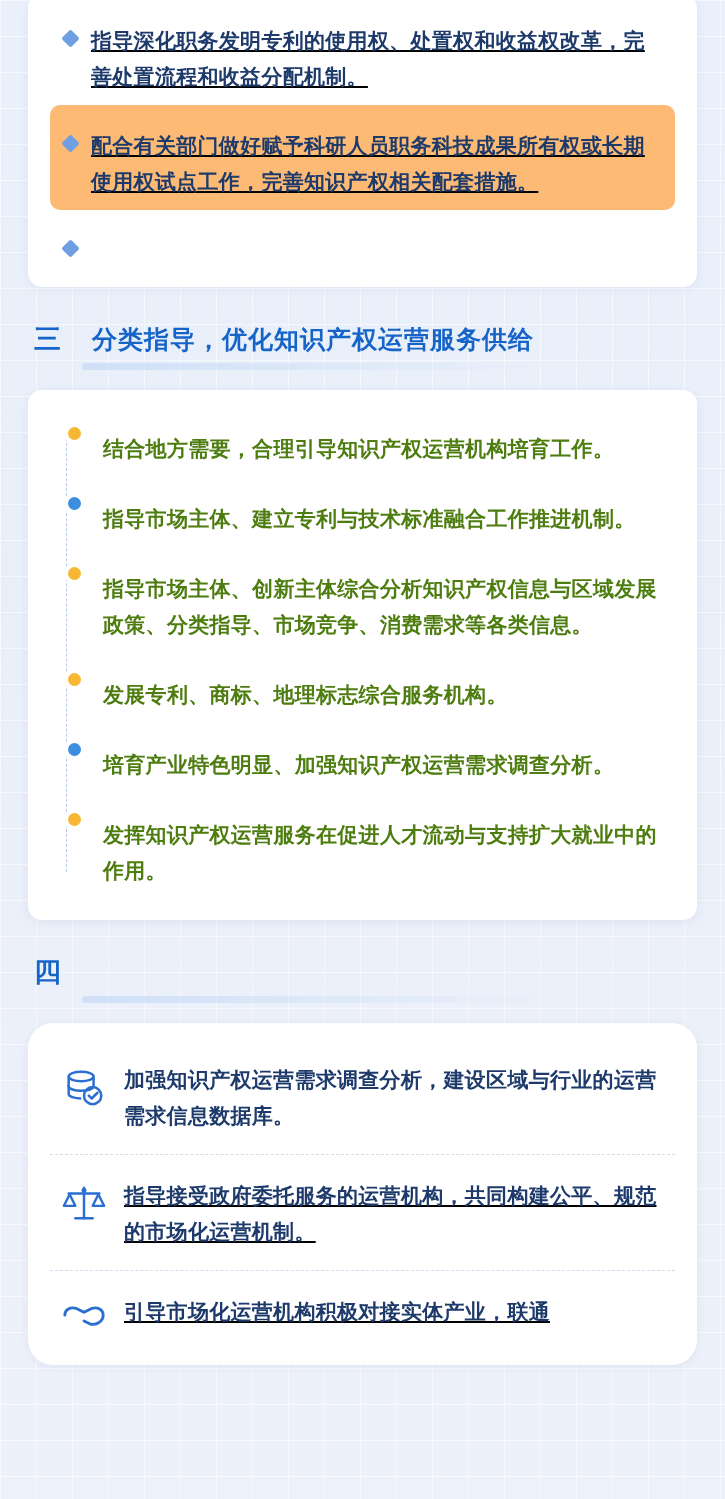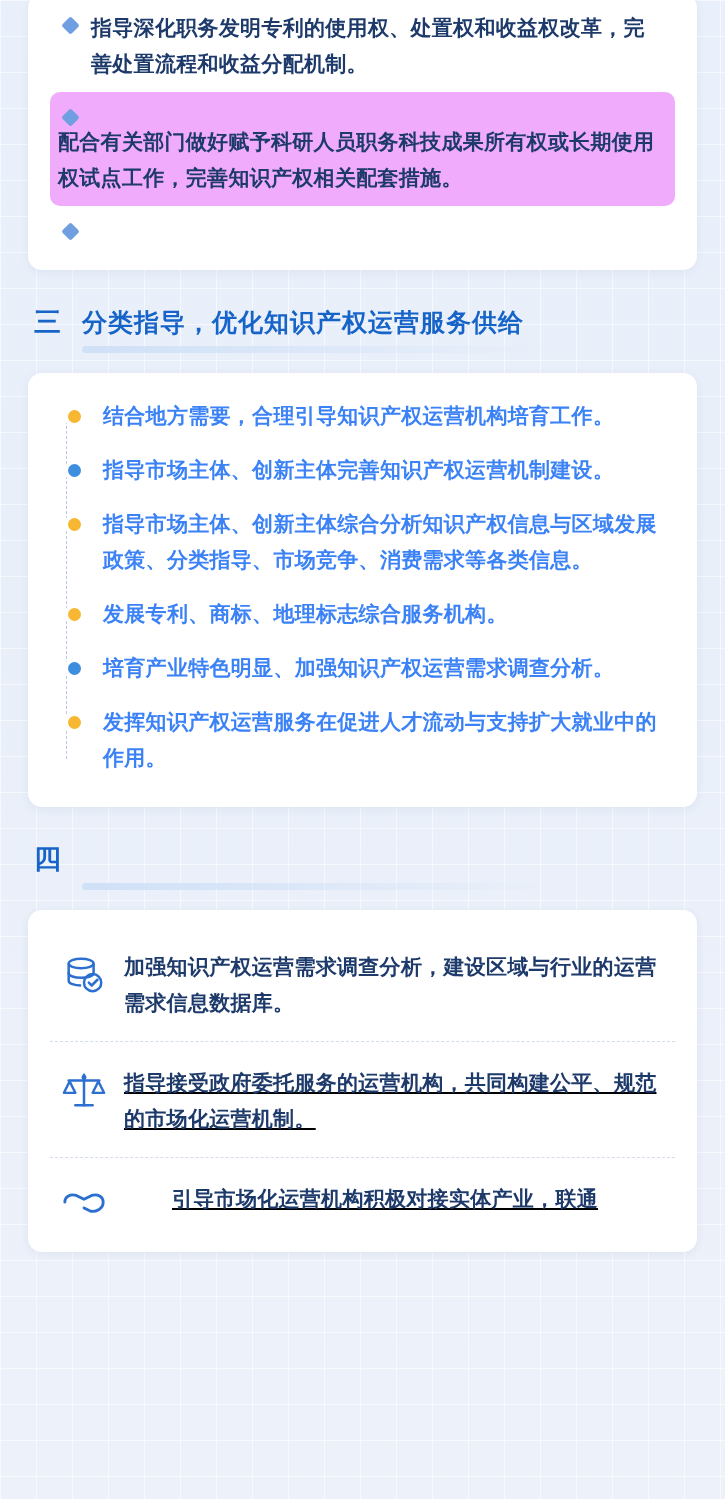--- a/index.html
+++ b/index.html
@@ -45,26 +45,26 @@
     border-radius: 14px;
     box-shadow: 0 2px 10px rgba(40,70,130,0.07);
     padding: 16px 22px 22px 22px;
     margin-bottom: 34px;
   }
 
   
   .dia-item {
     display: flex;
     align-items: flex-start;
-    padding: 10px 10px 10px 8px;
+    padding: 23px 10px 10px 8px;
     border-radius: 10px;
+    text-decoration: underline;
   }
   .dia-item.highlight {
-    background: #f0abfc;
-    flex-direction: column;
+    background: #fdba74;
   }
   .dia-mark {
     flex: 0 0 auto;
     width: 13px;
     height: 13px;
     margin: 9px 14px 0 6px;
     background: #6f9fe0;
     transform: rotate(45deg);
     border-radius: 2px;
   }
@@ -87,20 +87,21 @@
     font-weight: bold;
     color: #1664c8;
     margin-right: 20px;
     letter-spacing: 1px;
   }
   .sec-title {
     font-size: 25px;
     font-weight: bold;
     color: #1664c8;
     letter-spacing: 1px;
+    margin-left: 10px;
   }
   .sec-underline {
     height: 7px;
     background: linear-gradient(90deg, #cfe0f7, rgba(207,224,247,0));
     margin: -12px 0 20px 54px;
     width: 470px;
     border-radius: 4px;
   }
 
   
@@ -131,23 +132,24 @@
     height: 13px;
     border-radius: 50%;
     margin: 12px 22px 0 10px;
     box-shadow: 0 0 0 4px #ffffff;
   }
   .tl-dot.orange { background: #f7b733; }
   .tl-dot.blue { background: #3e8ee0; }
   .tl-text {
     font-size: 21px;
     line-height: 36px;
-    color: #3b82f6;
+    color: #4d7c0f;
     font-weight: bold;
     letter-spacing: 0.3px;
+    margin-top: 16px;
   }
 
   
   .icon-row {
     display: flex;
     align-items: flex-start;
     padding: 20px 4px 20px 4px;
   }
   .icon-row + .icon-row {
     border-top: 1px dashed #d2dcee;
@@ -166,21 +168,20 @@
     font-size: 21px;
     line-height: 36px;
     color: #1d3a6b;
     font-weight: bold;
     letter-spacing: 0.3px;
     padding-top: 3px;
   }
   .card-clip {
     max-height: 150px;
     overflow: hidden;
-    gap: 48px;
   }
 </style>
 </head>
 <body>
 
 <div class="page">
   <div class="content">
 
     <div class="card" style="padding-top:6px; margin-top:-6px;">
       <div class="dia-item">
@@ -203,21 +204,21 @@
     <div class="sec-underline"></div>
 
     <div class="card">
       <div class="timeline">
         <div class="tl-item">
           <span class="tl-dot orange"></span>
           <span class="tl-text">结合地方需要，合理引导知识产权运营机构培育工作。</span>
         </div>
         <div class="tl-item">
           <span class="tl-dot blue"></span>
-          <span class="tl-text">指导市场主体、创新主体完善知识产权运营机制建设。</span>
+          <span class="tl-text">指导市场主体、建立专利与技术标准融合工作推进机制。</span>
         </div>
         <div class="tl-item">
           <span class="tl-dot orange"></span>
           <span class="tl-text">指导市场主体、创新主体综合分析知识产权信息与区域发展政策、分类指导、市场竞争、消费需求等各类信息。</span>
         </div>
         <div class="tl-item">
           <span class="tl-dot orange"></span>
           <span class="tl-text">发展专利、商标、地理标志综合服务机构。</span>
         </div>
         <div class="tl-item">
@@ -229,21 +230,21 @@
           <span class="tl-text">发挥知识产权运营服务在促进人才流动与支持扩大就业中的作用。</span>
         </div>
       </div>
     </div>
 
     <div class="section-head">
       <span class="sec-num">四</span>
     </div>
     <div class="sec-underline"></div>
 
-    <div class="card" style="padding-bottom:0; margin-bottom:0;">
+    <div class="card" style="padding-bottom:0; margin-bottom:0;border-radius:25px;">
       <div class="icon-row">
         <span class="icon-box">
           <svg width="46" height="46" viewBox="0 0 48 48">
             <ellipse cx="21" cy="13" rx="13" ry="5" fill="none" stroke="#2b6fd0" stroke-width="2.6"></ellipse>
             <path d="M8 13 V23 C8 26 14 28 21 28 C28 28 34 26 34 23 V13" fill="none" stroke="#2b6fd0" stroke-width="2.6"></path>
             <path d="M8 22 V31 C8 34 14 36 21 36" fill="none" stroke="#2b6fd0" stroke-width="2.6"></path>
             <circle cx="33" cy="33" r="9" fill="none" stroke="#2b6fd0" stroke-width="2.6"></circle>
             <path d="M29 33 l3 3 l6 -6" fill="none" stroke="#2b6fd0" stroke-width="2.6" stroke-linecap="round" stroke-linejoin="round"></path>
           </svg>
         </span>

